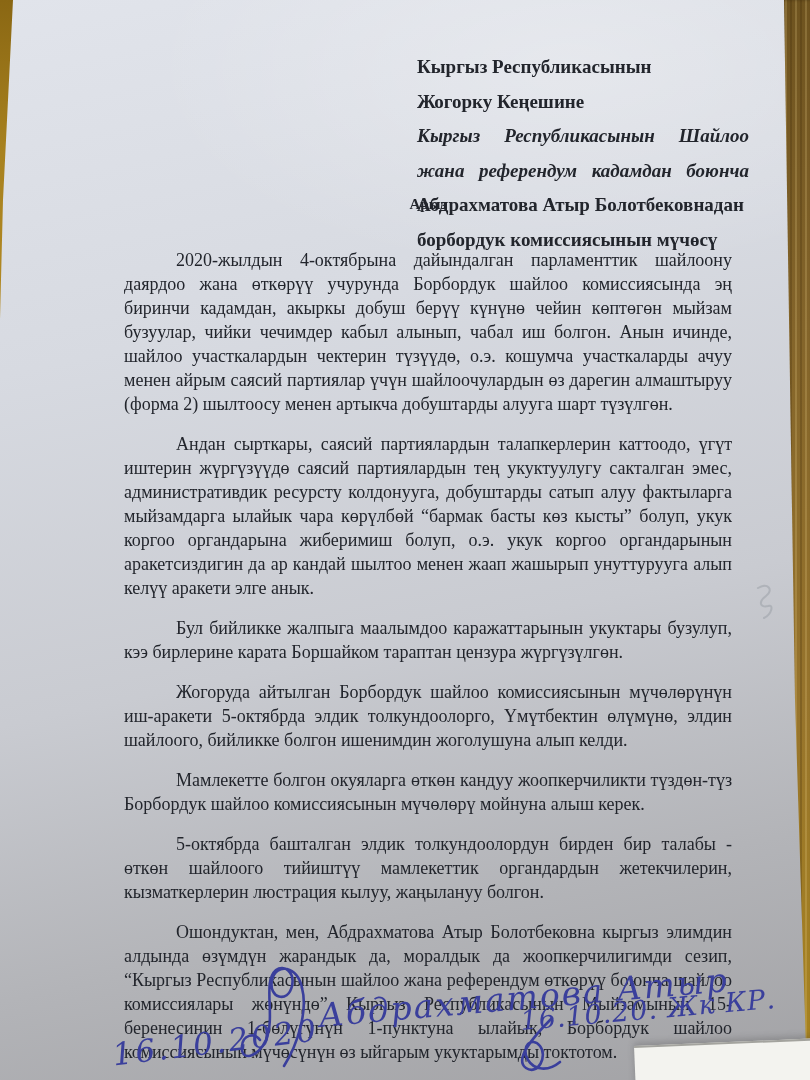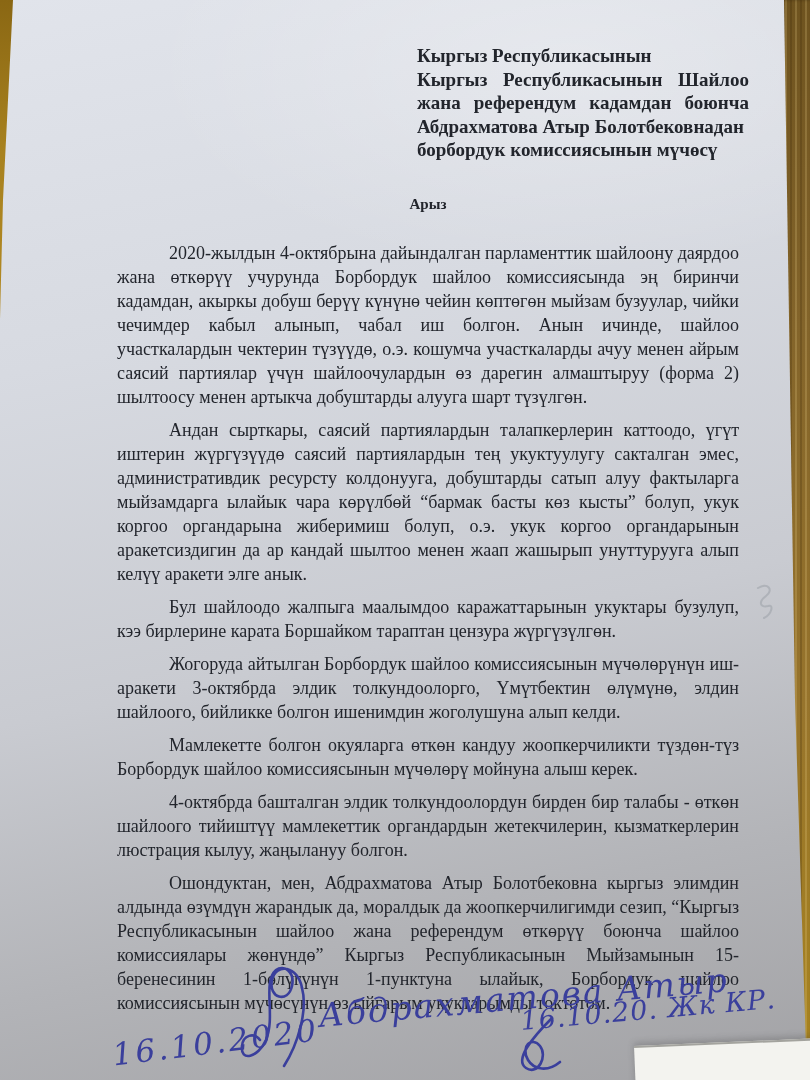--- a/index.html
+++ b/index.html
@@ -32,31 +32,31 @@
     clip-path:polygon(4px 0,30px 0,30px 1080px,27px 1080px,15px 700px);
     box-shadow:inset 2px 0 3px rgba(40,28,6,.45);
   }
   
   .typed{color:#22252c;}
   .header-block{
     position:absolute;left:417px;top:44px;width:332px;
     font-weight:bold;font-size:19px;line-height:23.6px;
     text-align:left;
   }
-  .header-line{white-space:nowrap;}
-  .header-line.stretch{white-space:normal;text-align:justify;text-align-last:justify;}
+  .header-line{white-space:nowrap;margin-top:11px;}
+  .header-line.stretch{white-space:normal;text-align:justify;text-align-last:justify;font-style:italic;}
   .doc-title{
     position:absolute;left:108px;top:196px;width:640px;
     text-align:center;font-weight:bold;font-size:15px;
   }
   .doc-body{
     position:absolute;left:108px;top:232px;width:640px;
     font-size:18px;line-height:24px;text-align:justify;
   }
-  .doc-body p{margin:9px;text-indent:52px;}
+  .doc-body p{margin:16px;text-indent:52px;}
   
   .hand{
     position:absolute;color:#3a3f9c;
     font-family:"DejaVu Serif", serif;font-style:italic;
     white-space:nowrap;
   }
   .hand-name{left:318px;top:978px;font-size:33px;letter-spacing:2px;transform:rotate(-5deg);}
   .hand-date-left{left:112px;top:1024px;font-size:31px;letter-spacing:3px;transform:rotate(-7deg);}
   .hand-note-right{left:520px;top:994px;font-size:27px;letter-spacing:1px;transform:rotate(-5deg);}
   .sig-svg{position:absolute;overflow:visible;}
@@ -76,35 +76,36 @@
 </head>
 <body>
 
 <div class="scene">
   <div class="paper"></div>
   <div class="wood wood-left"></div>
   <div class="wood wood-right"></div>
 
   <div class="typed header-block">
     <div class="header-line">Кыргыз Республикасынын</div>
+    <div class="header-line">Жогорку Кеңешине</div>
     <div class="header-line stretch">Кыргыз Республикасынын Шайлоо</div>
     <div class="header-line stretch">жана референдум кадамдан боюнча</div>
     <div class="header-line">Абдрахматова Атыр Болотбековнадан</div>
     <div class="header-line">борбордук комиссиясынын  мүчөсү</div>
   </div>
 
   <div class="typed doc-title">Арыз</div>
 
   <div class="typed doc-body">
     <p>2020-жылдын 4-октябрына дайындалган парламенттик шайлоону даярдоо жана өткөрүү учурунда Борбордук шайлоо комиссиясында эң биринчи кадамдан, акыркы добуш берүү күнүнө чейин көптөгөн мыйзам бузуулар, чийки чечимдер кабыл алынып, чабал иш болгон. Анын ичинде, шайлоо участкалардын чектерин түзүүдө, о.э. кошумча участкаларды ачуу менен айрым  саясий партиялар үчүн шайлоочулардын өз дарегин алмаштыруу (форма 2) шылтоосу менен артыкча добуштарды алууга шарт түзүлгөн.</p>
     <p>Андан сырткары, саясий партиялардын талапкерлерин каттоодо, үгүт иштерин жүргүзүүдө саясий партиялардын тең укуктуулугу сакталган эмес, административдик ресурсту колдонууга, добуштарды сатып алуу фактыларга мыйзамдарга ылайык чара көрүлбөй “бармак басты көз кысты” болуп, укук коргоо органдарына жиберимиш болуп, о.э. укук коргоо органдарынын аракетсиздигин да ар кандай шылтоо менен жаап жашырып унуттурууга алып келүү аракети элге анык.</p>
-    <p>Бул шайлоодо жалпыга маалымдоо каражаттарынын укуктары бузулуп, кээ бирлерине карата Боршайком тараптан цензура жүргүзүлгөн.</p>
-    <p>Жогоруда айтылган Борбордук шайлоо комиссиясынын мүчөлөрүнүн иш-аракети 3-октябрда элдик толкундоолорго, Үмүтбектин өлүмүнө, элдин шайлоого, бийликке болгон ишенимдин жоголушуна алып келди.</p>
+    <p>Бул бийликке жалпыга маалымдоо каражаттарынын укуктары бузулуп, кээ бирлерине карата Боршайком тараптан цензура жүргүзүлгөн.</p>
+    <p>Жогоруда айтылган Борбордук шайлоо комиссиясынын мүчөлөрүнүн иш-аракети 5-октябрда элдик толкундоолорго, Үмүтбектин өлүмүнө, элдин шайлоого, бийликке болгон ишенимдин жоголушуна алып келди.</p>
     <p>Мамлекетте болгон окуяларга өткөн кандуу жоопкерчиликти түздөн-түз Борбордук шайлоо комиссиясынын мүчөлөрү мойнуна алыш керек.</p>
-    <p>4-октябрда башталган элдик толкундоолордун бирден бир талабы - өткөн шайлоого тийиштүү мамлекеттик органдардын жетекчилерин, кызматкерлерин люстрация кылуу, жаңылануу болгон.</p>
+    <p>5-октябрда башталган элдик толкундоолордун бирден бир талабы - өткөн шайлоого тийиштүү мамлекеттик органдардын жетекчилерин, кызматкерлерин люстрация кылуу, жаңылануу болгон.</p>
     <p>Ошондуктан, мен, Абдрахматова Атыр Болотбековна кыргыз элимдин алдында өзүмдүн жарандык да, моралдык да жоопкерчилигимди сезип, “Кыргыз Республикасынын шайлоо жана референдум өткөрүү боюнча шайлоо комиссиялары жөнүндө” Кыргыз Республикасынын Мыйзамынын 15-беренесинин 1-бөлүгүнүн 1-пунктуна ылайык, Борбордук шайлоо комиссиясынын мүчөсүнүн өз ыйгарым укуктарымды токтотом.</p>
   </div>
 
   <svg class="sig-svg pencil-squiggle" width="26" height="44" viewBox="0 0 26 44">
     <path d="M6,4 C16,-2 22,6 14,12 C6,18 8,24 16,22 C22,20 20,30 12,34" fill="none" stroke="#9aa0a8" stroke-width="2" opacity="0.55" stroke-linecap="round"></path>
   </svg>
 
   <svg class="sig-svg sig-main" width="110" height="120" viewBox="0 0 110 120">
     <path d="M70,30 C66,8 44,4 40,22 C36,40 56,46 60,28 C63,14 52,6 44,12
              C30,24 44,58 34,82 C26,100 8,104 10,88 C11,77 22,74 28,82" fill="none" stroke="#3a3f9c" stroke-width="2.6" stroke-linecap="round"></path>

